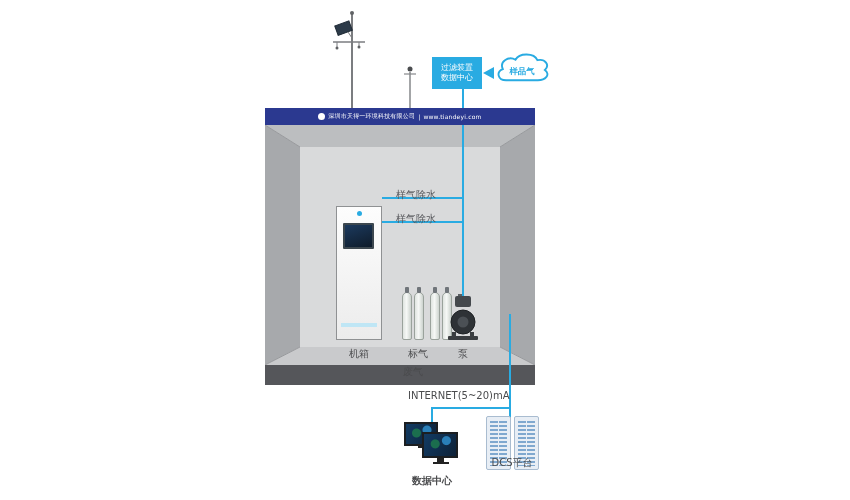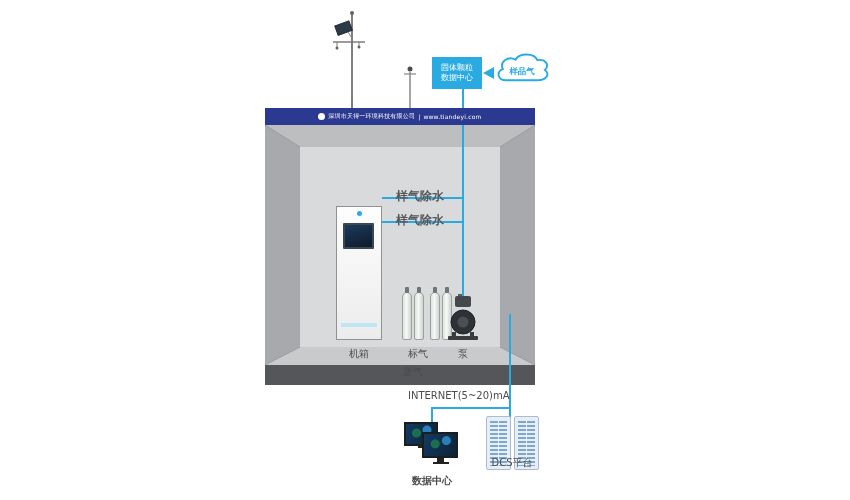--- a/index.html
+++ b/index.html
@@ -2,21 +2,21 @@
 <html><head>
 <meta charset="utf-8">
 <style>
   html,body{margin:0;padding:0;background:#fff;}
   #stage{
     position:relative;width:850px;height:500px;background:#ffffff;overflow:hidden;
     font-family:"DejaVu Sans","Liberation Sans",sans-serif;color:#4a4b4d;
   }
   .abs{position:absolute;}
   .lbl{font-size:10px;color:#4a4b4d;text-align:center;white-space:nowrap;}
-  .small-lbl{font-size:12px;color:#55565a;white-space:nowrap;font-weight:bold;}
+  .small-lbl{font-size:10px;color:#55565a;white-space:nowrap;}
   
   .room{left:265px;top:108px;width:270px;height:277px;}
   .banner{
     left:0;top:0;width:270px;height:17px;background:#2b3990;
     display:flex;align-items:center;justify-content:center;gap:3px;z-index:2;
   }
   .banner .dot{width:7px;height:7px;border-radius:50%;background:#ffffff;flex:0 0 auto;}
   .banner .txt{font-size:6px;color:#ffffff;letter-spacing:.2px;white-space:nowrap;}
   
   .cabinet{
@@ -116,21 +116,21 @@
   </svg>
 
   <svg class="abs" style="left:494px;top:50px;" width="56" height="40" viewBox="0 0 60 40">
     <path d="M13 31 C4 31 2 22 9.5 19 C5.5 11 16 4.5 23 9 C27 1.5 43 1.5 46.5 9.5 C55 7.5 60 15 54.5 20 C61 25 55 31 47 31 Z" fill="#ffffff" stroke="#29abe2" stroke-width="2"></path>
     <text x="30" y="24" text-anchor="middle" font-size="9" font-weight="bold" fill="#29abe2">样品气</text>
   </svg>
 
   <div class="abs arrow-left"></div>
 
   <div class="abs filterbox">
-    <span>固体颗粒</span>
+    <span>过滤装置</span>
     <span>数据中心</span>
   </div>
 
   <div class="abs vline" style="left:462px;top:89px;height:207px;"></div>
 
   <div class="abs hline" style="left:382px;top:197px;width:81px;"></div>
   <div class="abs hline" style="left:382px;top:221px;width:81px;"></div>
   <div class="abs small-lbl" style="left:396px;top:188px;">样气除水</div>
   <div class="abs small-lbl" style="left:396px;top:212px;">样气除水</div>
 

